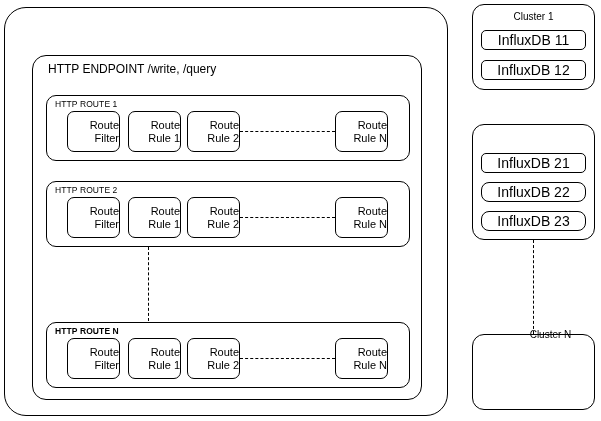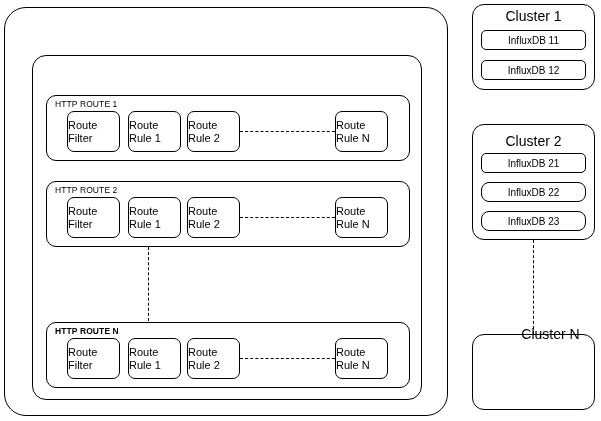--- a/index.html
+++ b/index.html
@@ -56,21 +56,21 @@
   .rulebox {
     position: absolute;
     box-sizing: border-box;
     border: 1px solid #000000;
     background: #ffffff;
     border-radius: 7px;
     width: 53px;
     height: 41px;
     display: flex;
     flex-direction: column;
-    align-items: flex-start;
+    align-items: flex-end;
     justify-content: center;
     font-size: 11px;
     line-height: 13px;
     color: #000000;
     text-align: center;
     white-space: nowrap;
   }
 
   
   .title-input {
@@ -118,50 +118,51 @@
     background: #ffffff;
     border-radius: 12px;
     left: 472px;
     width: 123px;
   }
   .cluster-title {
     position: absolute;
     left: 0;
     width: 100%;
     text-align: center;
-    font-size: 14px;
+    font-size: 10px;
     line-height: 13px;
     white-space: nowrap;
   }
   .node {
     position: absolute;
     box-sizing: border-box;
     border: 1px solid #000000;
     background: #ffffff;
     border-radius: 5px;
     left: 481px;
     width: 105px;
     height: 20px;
     display: flex;
     align-items: center;
     justify-content: center;
-    font-size: 10px;
+    font-size: 14px;
     line-height: 13px;
     white-space: nowrap;
     color: #000000;
   }
 </style>
 </head>
 <body>
 
 <div id="canvas">
 
   <div class="box outer-input"></div>
 
   <div class="box endpoint"></div>
+  <div class="title-endpoint">HTTP ENDPOINT  /write, /query</div>
 
   <div class="box route route-1"></div>
   <div class="title-route" style="top:99px;">HTTP ROUTE 1</div>
   <div class="rulebox" style="left:67px; top:111px;">
     <span>Route</span>
     <span>Filter</span>
   </div>
   <div class="rulebox" style="left:128px; top:111px;">
     <span>Route</span>
     <span>Rule 1</span>
@@ -217,21 +218,20 @@
     <span>Route</span>
     <span>Rule N</span>
   </div>
 
   <div class="cluster" style="top:4px; height:86px;"></div>
   <div class="cluster-title" style="left:472px; width:123px; top:10px;">Cluster 1</div>
   <div class="node" style="top:30px;">InfluxDB 11</div>
   <div class="node" style="top:60px;">InfluxDB 12</div>
 
   <div class="cluster" style="top:124px; height:116px;"></div>
-  <div class="cluster-title" style="left:472px; width:123px; top:135px;">Cluster 2</div>
   <div class="node" style="top:153px;">InfluxDB 21</div>
   <div class="node" style="top:182px;border-radius:8px;">InfluxDB 22</div>
   <div class="node" style="top:211px;border-radius:8px;">InfluxDB 23</div>
 
   <div class="vdash" style="left:533px; top:240px; height:94px;"></div>
 
   <div class="cluster" style="top:334px; height:76px;"></div>
   <div class="cluster-title" style="left:472px; width:123px; top:328px;padding-left:17px;">Cluster N</div>
   <div class="node" style="top:377px;margin-top:44px;">InfluxDB N1</div>
 

